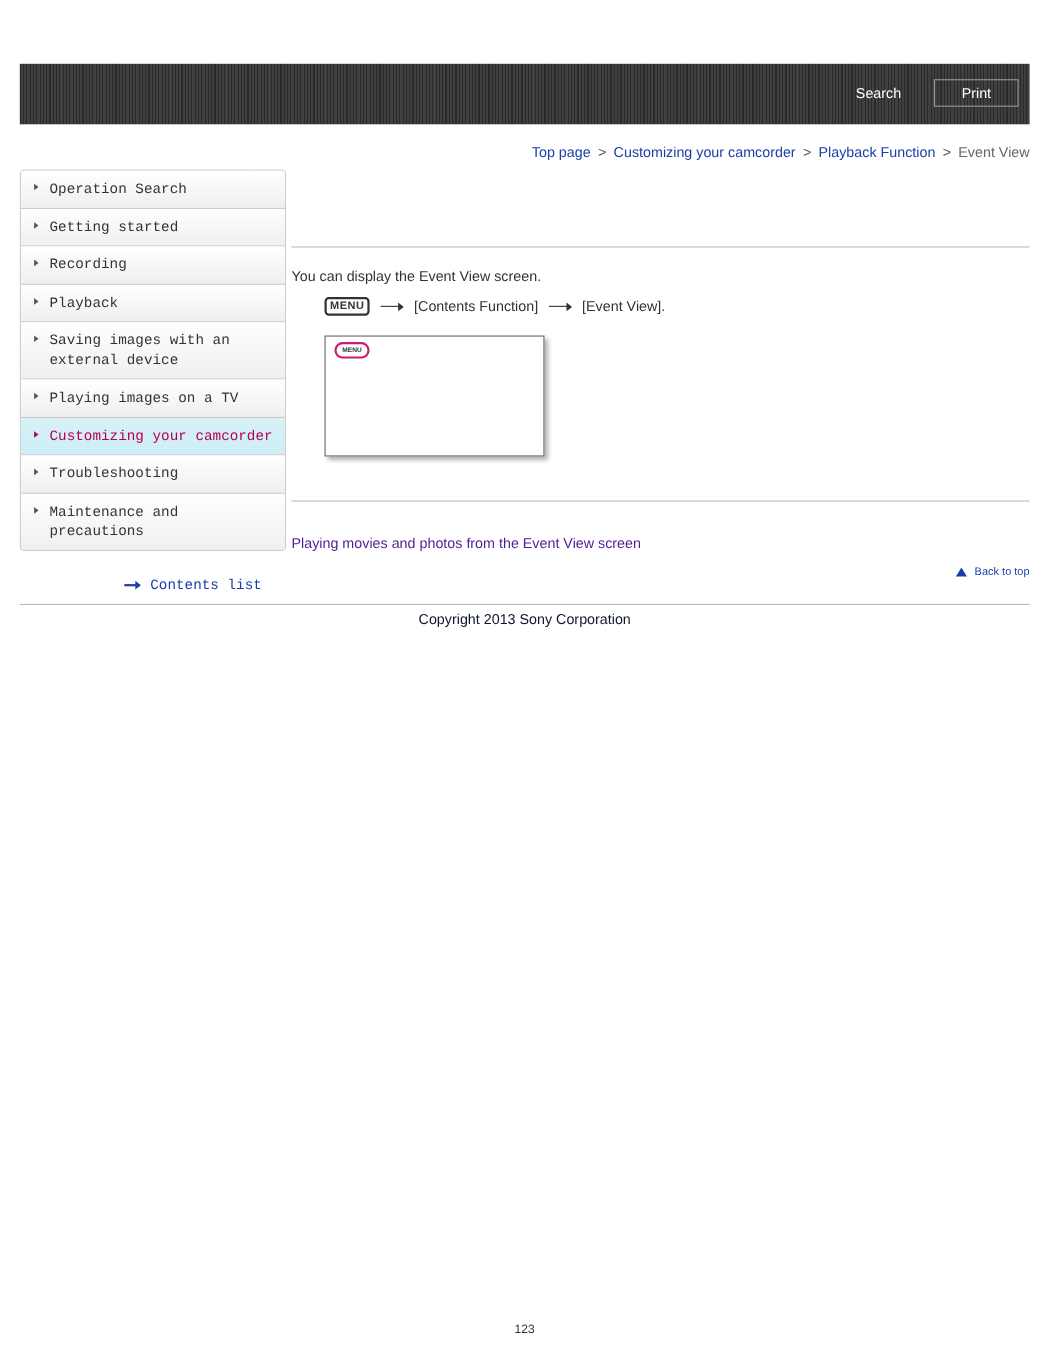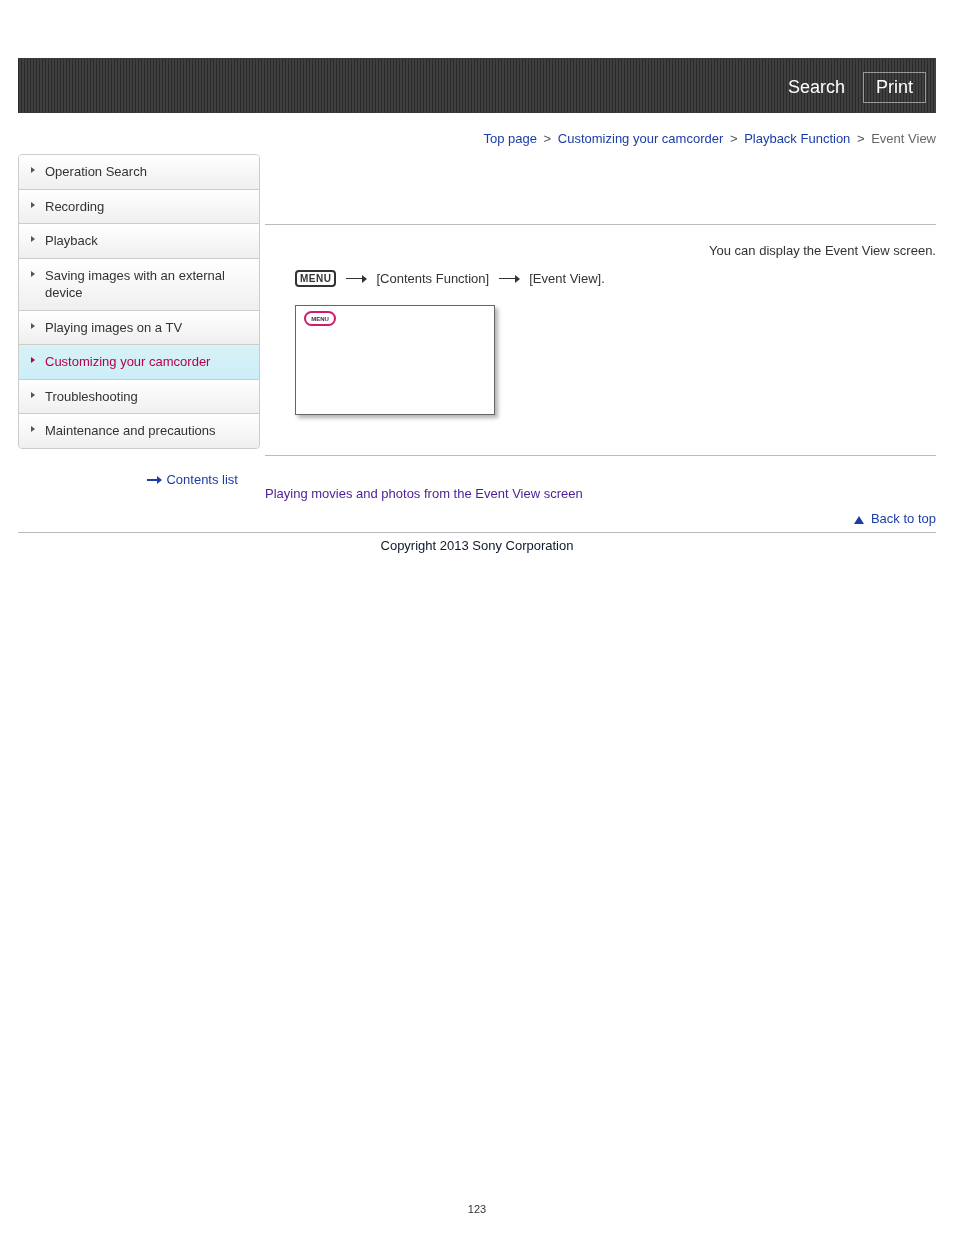--- a/index.html
+++ b/index.html
@@ -16,22 +16,22 @@
     .header-buttons {
       position: absolute;
       right: 10px;
       top: 14px;
       display: flex;
       gap: 6px;
     }
     .hdr-btn {
       color: #fff;
       background: transparent;
-      font-size: 18px;
-      padding: 4px 12px;
+      font-size: 13px;
+      padding: 4px 24px;
       cursor: pointer;
       border: none;
     }
     .hdr-btn.print {
       border: 1px solid #999;
     }
 
     .breadcrumb {
       text-align: right;
       padding: 18px 18px 8px;
@@ -102,21 +102,21 @@
       border-top: 4px solid transparent;
       border-bottom: 4px solid transparent;
     }
 
     .main { flex: 1; padding-top: 0; }
 
     .section-divider {
       border-top: 1px solid #bbb;
       margin: 70px 0 18px;
     }
-    .intro-text { margin-bottom: 12px; text-align: right; }
+    .intro-text { margin-bottom: 12px; }
 
     .instruction-row {
       display: flex;
       align-items: center;
       gap: 10px;
       margin: 8px 0 18px 30px;
     }
     .menu-badge {
       border: 2px solid #333;
       border-radius: 4px;
@@ -162,21 +162,21 @@
       border-top: 1px solid #bbb;
       margin: 40px 0 30px;
     }
 
     .related-link { color: #4c1d95; text-decoration: none; }
 
     .back-to-top {
       text-align: right;
       margin-top: 10px;
     }
-    .back-to-top a { color: #1a3da8; text-decoration: none; font-size: 13px; }
+    .back-to-top a { color: #1a3da8; text-decoration: none; font-size: 10px; }
     .back-to-top .tri {
       display: inline-block;
       border-bottom: 8px solid #1a3da8;
       border-left: 5px solid transparent;
       border-right: 5px solid transparent;
       margin-right: 3px;
       vertical-align: middle;
     }
 
     .footer-line {
@@ -215,24 +215,25 @@
     <a href="#">Top page</a>
     <span class="sep">&gt;</span>
     <a href="#">Customizing your camcorder</a>
     <span class="sep">&gt;</span>
     <a href="#">Playback Function</a>
     <span class="sep">&gt;</span>
     <span>Event View</span>
   </div>
 
   <div class="content-wrap">
-    <div style="width:222px;flex-shrink:0;">
+    <div style="width:222px;flex-shrink:0;font-family:Liberation Mono, monospace;">
       <nav class="sidebar">
         <ul class="sidebar-list">
           <li>Operation Search</li>
+          <li>Getting started</li>
           <li>Recording</li>
           <li>Playback</li>
           <li>Saving images with an external device</li>
           <li>Playing images on a TV</li>
           <li class="active">Customizing your camcorder</li>
           <li>Troubleshooting</li>
           <li>Maintenance and precautions</li>
         </ul>
       </nav>
       <div class="contents-list">

